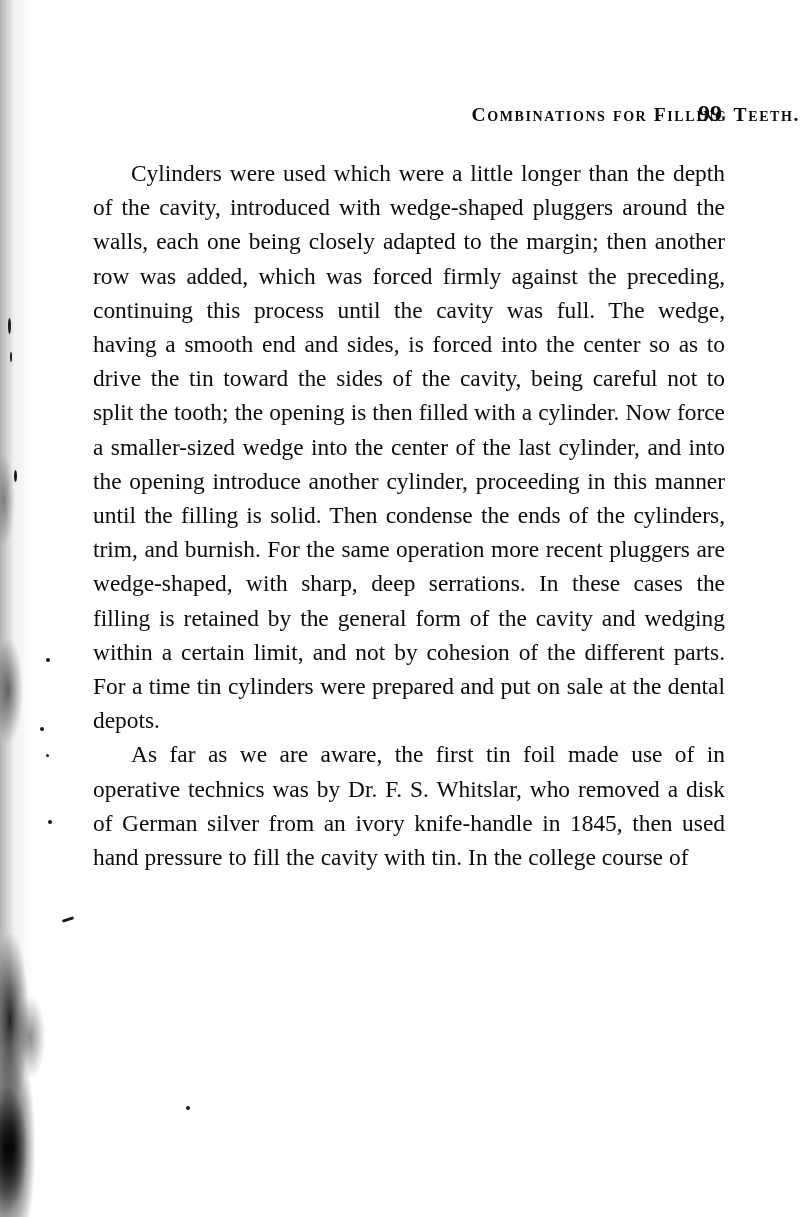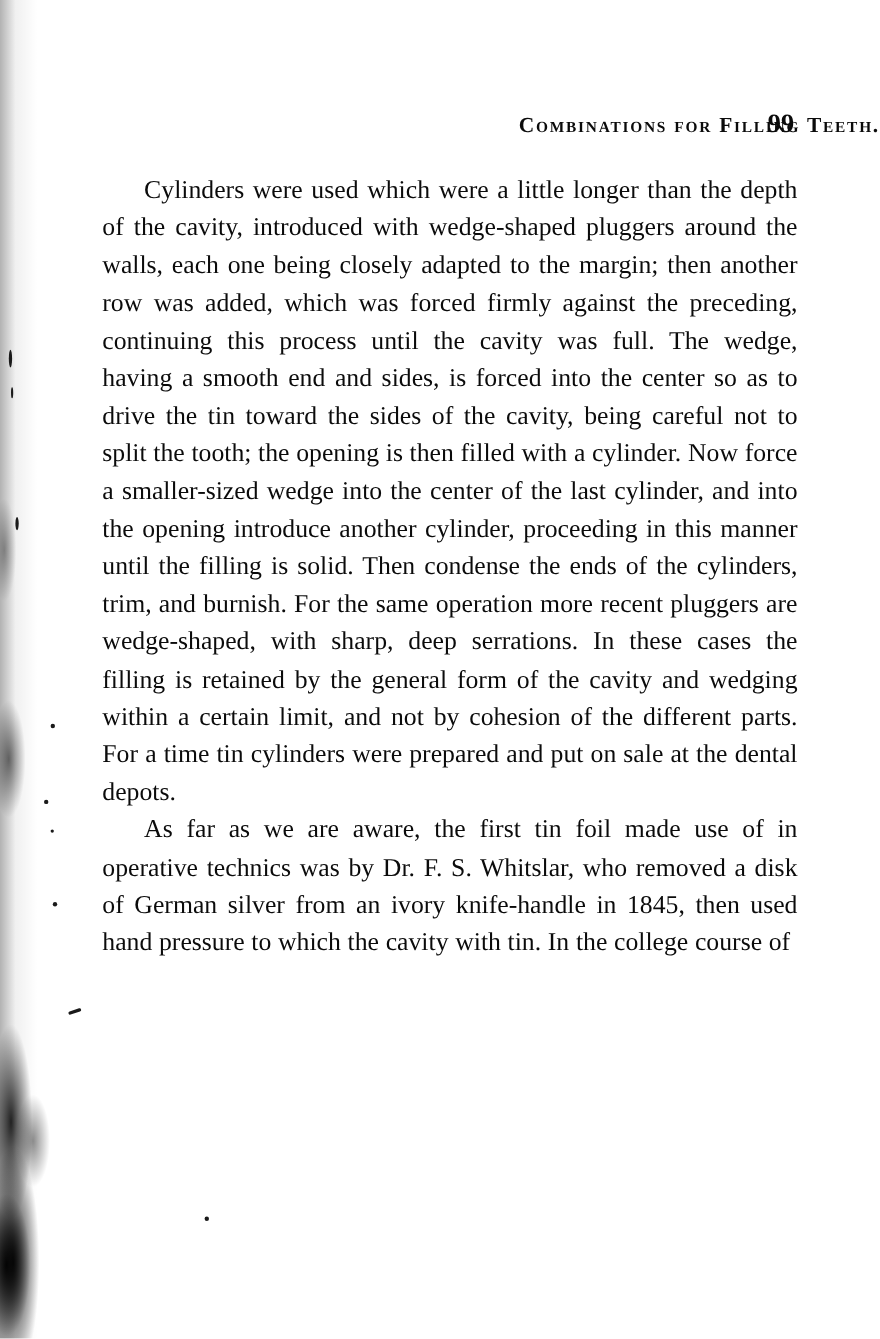--- a/index.html
+++ b/index.html
@@ -112,16 +112,16 @@
   <div class="speck" style="left:62px; top:918px; width:12px; height:3px; border-radius:2px; transform:rotate(-18deg);"></div>
   <div class="speck" style="left:186px; top:1106px; width:4px; height:4px;"></div>
 
   <div class="header">
     <span class="running-title">Combinations for Filling Teeth.</span>
   </div>
   <div class="folio">99</div>
 
   <div class="body">
     <p class="p1">Cylinders were used which were a little longer than the depth of the cavity, introduced with wedge-shaped pluggers around the walls, each one being closely adapted to the margin; then another row was added, which was forced firmly against the preceding, continuing this process until the cavity was full.   The wedge, having a smooth end and sides, is forced into the center so as to drive the tin toward the sides of the cavity, being careful not to split the tooth; the opening is then filled with a cylinder.   Now force a smaller-sized wedge into the center of the last cylinder, and into the opening introduce another cylinder, proceeding in this manner until the filling is solid.   Then condense the ends of the cylinders, trim, and burnish. For the same operation more recent pluggers are wedge-shaped, with sharp, deep serrations.   In these cases the filling is retained by the general form of the cavity and wedging within a certain limit, and not by cohesion of the different parts. For a time tin cylinders were prepared and put on sale at the dental depots.</p>
-    <p class="p2">As far as we are aware, the first tin foil made use of in operative technics was by Dr. F. S. Whitslar, who removed a disk of German silver from an ivory knife-handle in 1845, then used hand pressure to which the cavity with tin.   In the college course of</p>
+    <p class="p2">As far as we are aware, the first tin foil made use of in operative technics was by Dr. F. S. Whitslar, who removed a disk of German silver from an ivory knife-handle in 1845, then used hand pressure to fill the cavity with tin.   In the college course of</p>
   </div>
 
 </div>
 
 </body></html>

